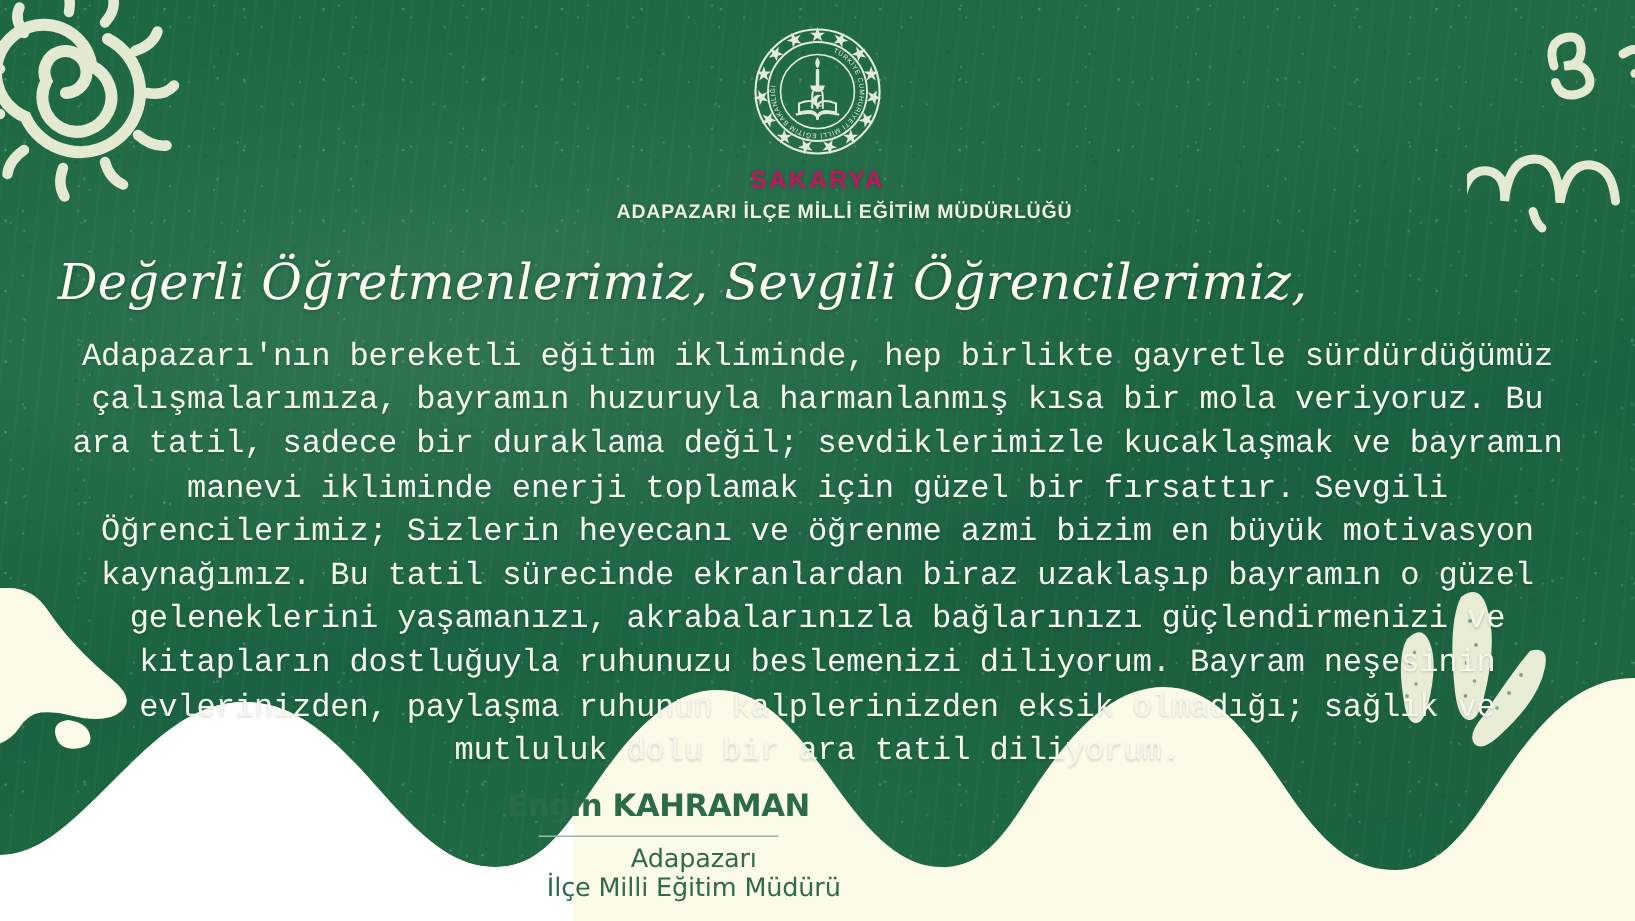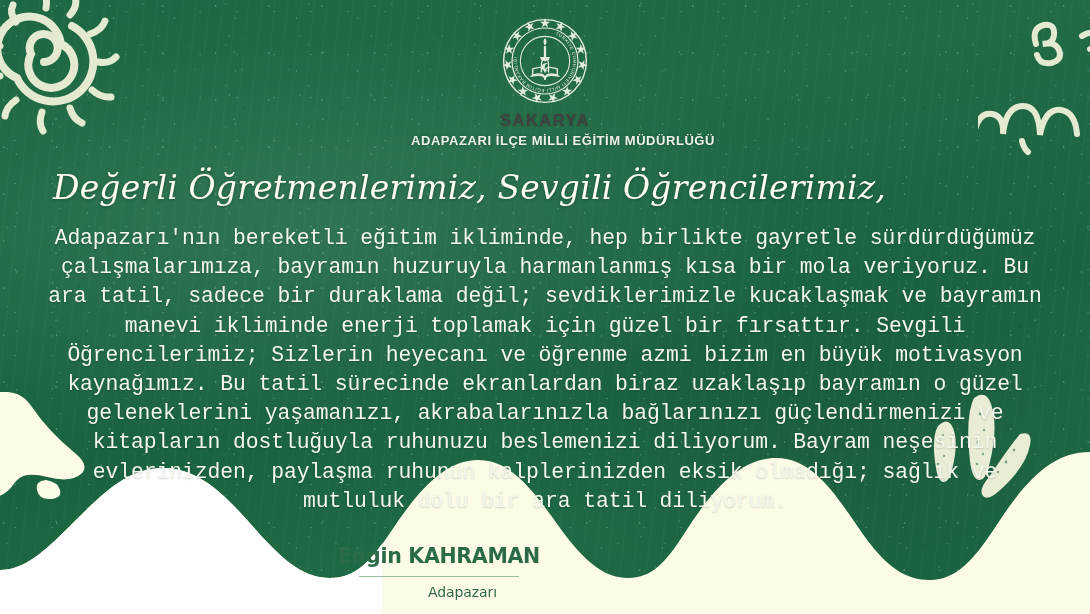--- a/index.html
+++ b/index.html
@@ -84,41 +84,41 @@
     width: 1090px;
     text-align: center;
     z-index: 6;
   }
   #emblem { display:block; margin: 0 auto; width: 88px; height: 88px; opacity: 0.95; }
   #org-city {
     margin-top: 6px;
     font-size: 16.5px;
     font-weight: bold;
     letter-spacing: 1.5px;
-    color: #404040;
+    color: #be185d;
     font-family: "Liberation Sans", sans-serif;
     text-shadow: 0 0 3px rgba(0,0,0,0.22);
   }
   #org-dept {
     margin-top: 3px;
     font-size: 13px;
     font-weight: bold;
     letter-spacing: 0.55px;
     color: #eef2e6;
     font-family: "Liberation Sans", sans-serif;
     text-shadow: 0 0 3px rgba(0,0,0,0.22);
     padding-left: 36px;
   }
 
   
   #title {
     position: absolute;
     left: 0; top: 168px;
     width: 886px;
-    text-align: right;
+    text-align: center;
     z-index: 6;
     font-family: "DejaVu Serif", serif;
     font-style: italic;
     font-size: 33px;
     font-weight: normal;
     letter-spacing: 0.2px;
     color: #fdfdf0;
     text-shadow: 0 1px 3px rgba(0,0,0,0.25);
     padding-left: 24px;
   }
@@ -154,21 +154,21 @@
     color: #2c6b48;
   }
   #signer-rule {
     width: 160px;
     height: 1px;
     margin: 8px auto 6px auto;
     background: #9cb9a4;
   }
   #signer-place, #signer-title {
     font-family: "DejaVu Sans", sans-serif;
-    font-size: 14px;
+    font-size: 17px;
     color: #2f6a4b;
     line-height: 19px;
     letter-spacing: -0.1px;
     margin-left: 47px;
   }
   #footer-pad { height: 12px; }
 </style>
 </head>
 <body>
 
@@ -315,16 +315,17 @@
              C 200 104 226 132 256 166
              C 286 200 306 214 330 214
              C 352 214 366 202 382 180
              L 382 250 Z" fill="#ffffff"></path>
   </svg>
 
   <div id="footer">
     <div id="signer-name">Engin KAHRAMAN</div>
     <div id="signer-rule"></div>
     <div id="signer-place">Adapazarı</div>
+    <div id="signer-title">İlçe Milli Eğitim Müdürü</div>
     <div id="footer-pad"></div>
   </div>
 
 </div>
 
 </body></html>

